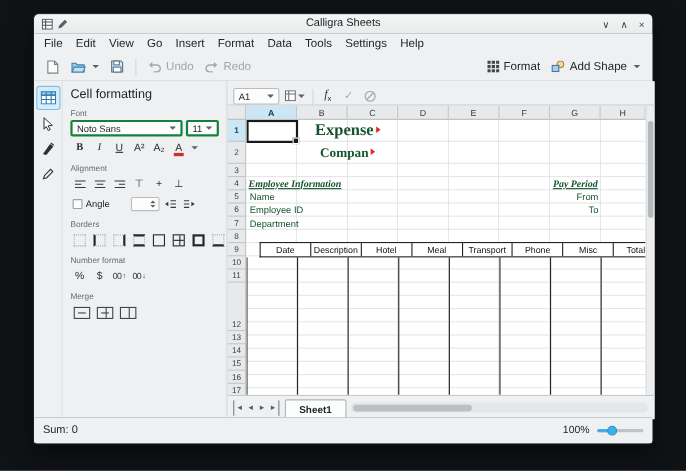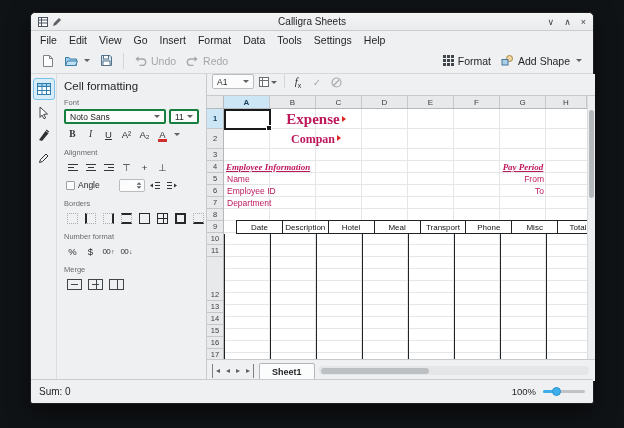--- a/index.html
+++ b/index.html
@@ -58,21 +58,21 @@
 .b-thick{border:2px solid #26292c}
 .b-bottom{border-bottom:2px solid #26292c}
 .prec{font-size:8px;letter-spacing:-.5px}
 .mini{font-size:6.5px;margin-left:1px;color:#2c3033}
 .w20{min-width:20px}
 .mi{width:15px;height:11px;border:1px solid #40454a;position:relative;display:block}
 .mi.dash::after{content:"";position:absolute;left:3px;right:3px;top:4px;height:1px;background:#40454a}
 .mi.v::before{content:"";position:absolute;left:7px;top:0;bottom:0;width:1px;background:#40454a}
 
 .sheet{position:absolute;left:176px;top:61px;width:388px;height:307px;background:#fff}
-.formulabar{position:absolute;top:0;left:0;width:100%;height:22px;background:#eff0f1;border-bottom:1px solid #c6cacc;display:flex;align-items:flex-start;gap:3px;padding:0 5px}
+.formulabar{position:absolute;top:0;left:0;width:100%;height:22px;background:#eff0f1;border-bottom:1px solid #c6cacc;display:flex;align-items:flex-end;gap:3px;padding:0 5px}
 .namebox{width:42px;height:15px;background:#fcfcfc;border:1px solid #b9bdc0;border-radius:2px;display:flex;align-items:center;padding:0 4px;font-size:8.5px;color:#232629}
 .namebox span:first-child{flex:1}
 .fbtn{height:16px;min-width:16px;display:flex;align-items:center;justify-content:center;font-size:10px;color:#2c3033;border-radius:2px;padding:0 2px}
 .fbtn.dis{color:#a8abad}
 .fsep{width:1px;height:14px;background:#d4d7d8;margin:0 2px}
 .fx i{font-family:"Liberation Serif",serif;font-size:11px}
 .fxsub{font-size:7px;vertical-align:sub}
 .corner{position:absolute;left:0;top:22px;width:17px;height:13px;background:#e7e9ea;border-right:1px solid #b5b9bc;border-bottom:1px solid #b5b9bc}
 .colheaders{position:absolute;left:17px;top:22px;width:363px;height:13px;display:flex;background:#e7e9ea;border-bottom:1px solid #b5b9bc;overflow:hidden}
 .col{height:100%;display:flex;align-items:center;justify-content:center;font-size:8px;color:#3a3e42;border-right:1px solid #c4c8ca}
@@ -80,21 +80,21 @@
 .rowheaders{position:absolute;left:0;top:35px;width:17px;height:250px;background:#e7e9ea;border-right:1px solid #b5b9bc;overflow:hidden}
 .rowh{display:flex;align-items:center;justify-content:center;font-size:7.5px;color:#3a3e42;border-bottom:1px solid #c4c8ca}
 .rowh.sel{background:#cde6f5;font-weight:bold;color:#17405c}
 .grid{position:absolute;left:17px;top:35px;width:363px;height:250px;overflow:hidden;background:#fff}
 .vlines{position:absolute;inset:0;background:repeating-linear-gradient(90deg,transparent 0 45px,#e4e6e8 45px 46px)}
 .gridrows{position:absolute;inset:0}
 .gridrow{border-bottom:1px solid #e4e6e8}
 .tablebox{position:absolute;left:12px;top:111px;width:363px;height:14px;display:flex;border:1px solid #1f2326;border-right:none;background:#fff}
 .tcell{height:100%;display:flex;align-items:center;justify-content:center;font-size:8px;color:#101214;border-right:1px solid #1f2326;white-space:nowrap;overflow:hidden}
 .tvline{position:absolute;top:125px;height:125px;width:1px;background:#1f2326}
-.celltext{position:absolute;font-size:8.5px;color:#be185d;line-height:12px;white-space:nowrap}
+.celltext{position:absolute;font-size:8.5px;color:#14532d;line-height:12px;white-space:nowrap}
 .c-title{left:46px;top:0;width:92px;height:20px;line-height:20px;text-align:center;font-family:"Liberation Serif",serif;font-weight:bold;font-size:15px}
 .c-company{left:46px;top:20px;width:92px;height:20px;line-height:20px;text-align:center;font-family:"Liberation Serif",serif;font-weight:bold;font-size:12px}
 .c-empinfo{left:2px;top:52px;font-family:"Liberation Serif",serif;font-weight:bold;font-style:italic;font-size:9px;text-decoration:underline}
 .c-payperiod{left:276px;top:52px;width:46px;text-align:center;font-family:"Liberation Serif",serif;font-weight:bold;font-style:italic;font-size:9px;text-decoration:underline}
 .c-name{left:3px;top:64px}
 .c-from{left:276px;top:64px;width:44px;text-align:right}
 .c-empid{left:3px;top:76px}
 .c-to{left:276px;top:76px;width:44px;text-align:right}
 .c-dept{left:3px;top:88px}
 .marker{display:inline-block;width:0;height:0;border-left:4px solid #e0251f;border-top:3px solid transparent;border-bottom:3px solid transparent;margin-left:2px;vertical-align:2px}

